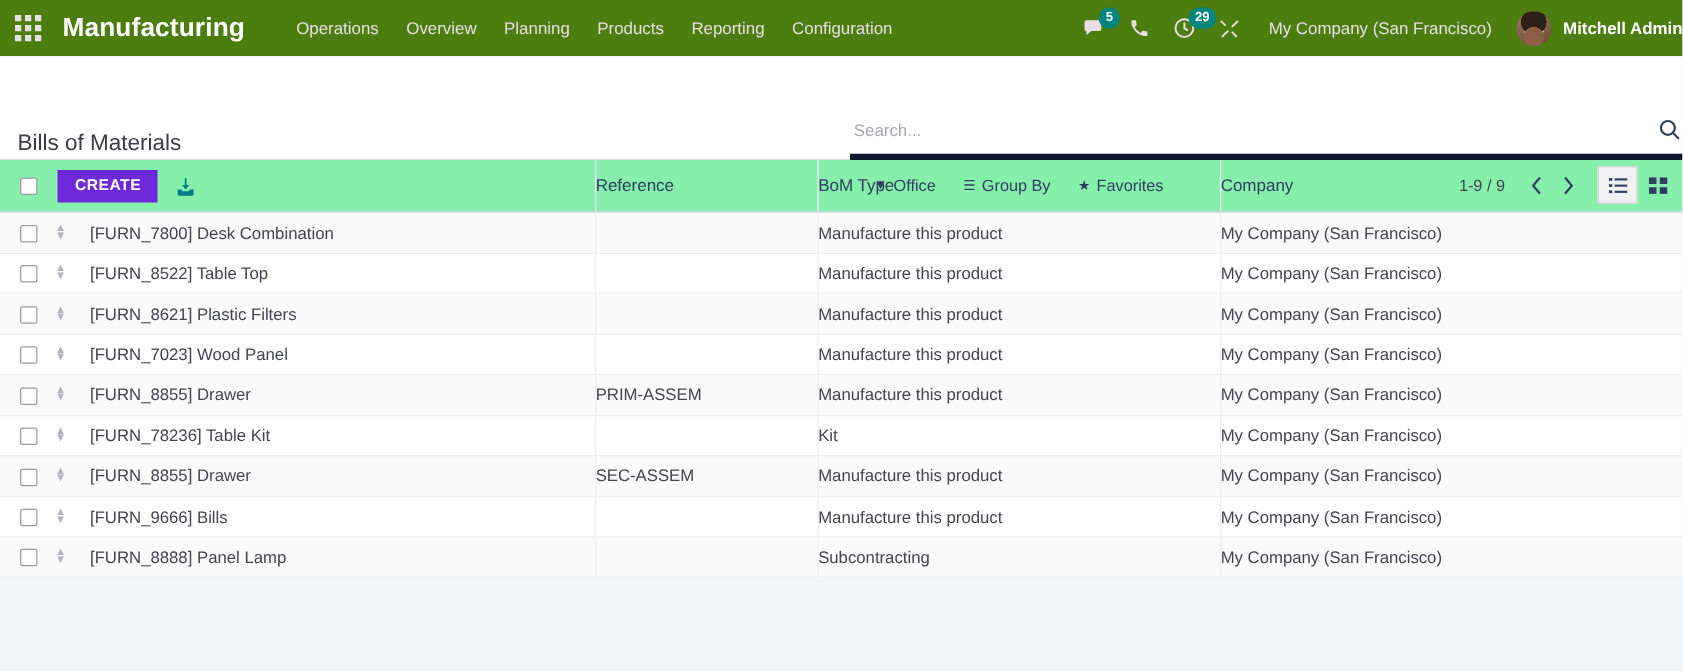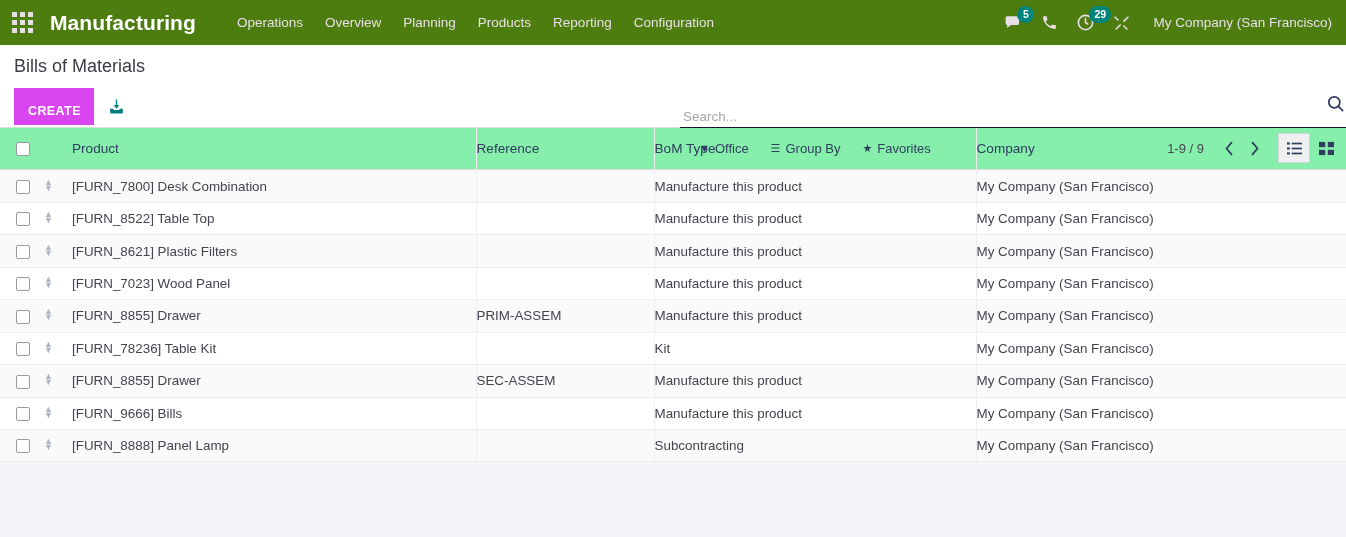--- a/index.html
+++ b/index.html
@@ -118,53 +118,55 @@
   }
   .cp-left {
     position: absolute;
     left: 14px; top: 9px;
   }
   .page-title {
     font-size: 18px;
     color: #3c3c44;
     font-weight: normal;
     line-height: 24px;
+    margin-top: 48px;
   }
   .cp-buttons { margin-top: 10px; display: flex; align-items: center; }
   .btn-create {
-    background: #d946ef;
+    background: #6d28d9;
     color: #ffffff;
     border: none;
     font-family: inherit;
     font-size: 12.5px;
     font-weight: bold;
     letter-spacing: .4px;
-    padding: 16px 13px 7px 14px;
+    padding: 5px 13px 7px 14px;
     cursor: pointer;
     border-radius: 0;
+    margin-left: 32px;
   }
   .btn-import {
     margin-left: 14px;
     color: #017e84;
     cursor: pointer;
     display: flex;
     align-items: center;
   }
 
   .cp-right {
     position: absolute;
     left: 680px; right: 0; top: 0;
   }
   .search-row {
     position: relative;
     height: 33px;
-    border-bottom: 1px solid #0f172a;
+    border-bottom: 5px solid #0f172a;
     margin-top: 50px;
     display: flex;
-    align-items: flex-end;
+    align-items: flex-start;
   }
   .search-input {
     border: none;
     outline: none;
     background: transparent;
     font-family: inherit;
     font-size: 13.5px;
     color: #44444f;
     width: 100%;
     padding: 0 40px 0 3px;
@@ -339,20 +341,24 @@
   </div>
 
   <div class="sys-icon">
     <svg width="17" height="17" viewBox="0 0 24 24" fill="currentColor">
       <path d="M3 3l5.5 5.5L7 10 1.5 4.5 3 3zm18 18l-1.5 1.5L14 17l1.5-1.5L21 21zM21 3l-7 7 1.5 1.5 7-7L21 3zM3 21l1.5 1.5 7-7L10 14l-7 7z"></path>
     </svg>
   </div>
 
   <div class="company-name">My Company (San Francisco)</div>
 
+  <div class="user-block">
+    <div class="avatar"></div>
+    <span class="user-name">Mitchell Admin</span>
+  </div>
 </div>
 
 <div class="control-panel">
 
   <div class="cp-left">
     <div class="page-title">Bills of Materials</div>
     <div class="cp-buttons">
       <button class="btn-create">CREATE</button>
       <span class="btn-import">
         <svg width="17" height="17" viewBox="0 0 24 24" fill="currentColor">

